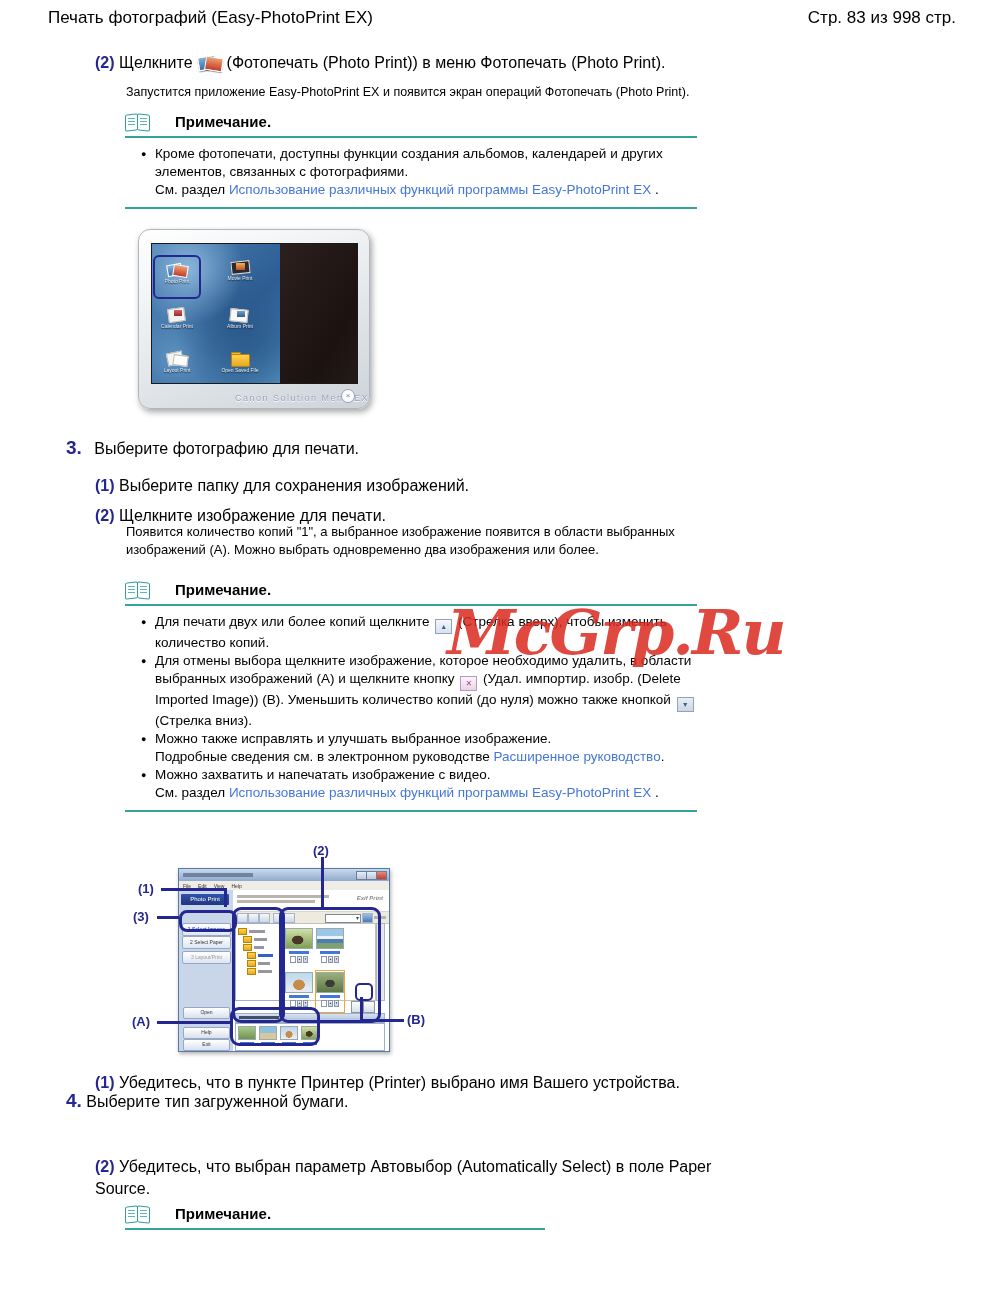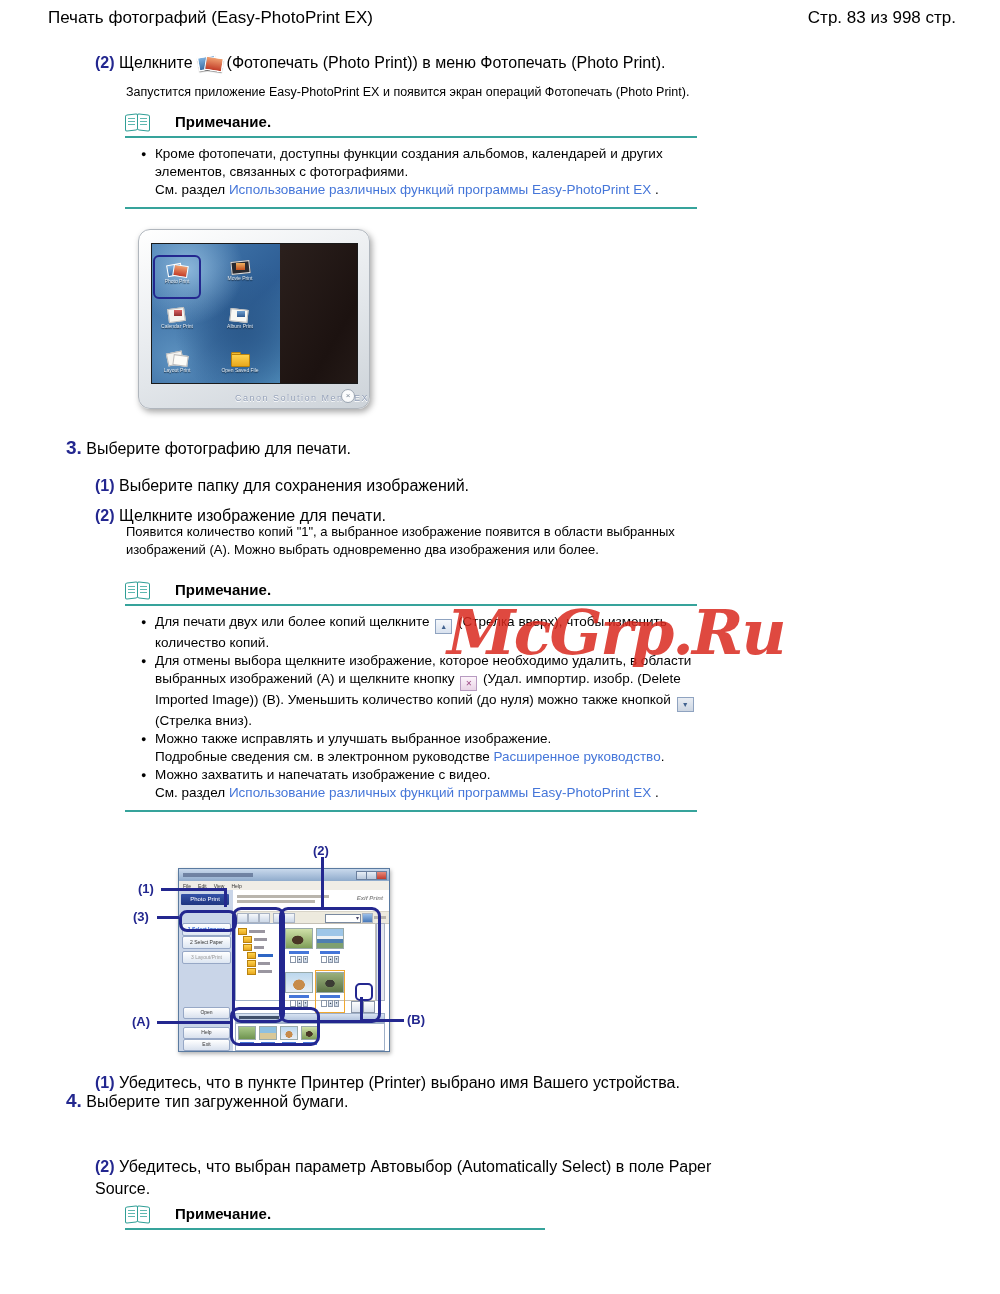--- a/index.html
+++ b/index.html
@@ -221,21 +221,21 @@
         
         
       </div>
     </div>
     <div class="sm-logo">Canon Solution Menu EX</div>
     <div class="sm-close">×</div>
   </div>
 
   <div class="abs" style="left:66px;top:437px">
     <span class="bignum">3.</span>
-    <span class="t16" style="">Выберите фотографию для печати.</span>
+    <span class="t16" style="margin-left:8px">Выберите фотографию для печати.</span>
   </div>
   <div class="abs t16" style="left:95px;top:475px">
     <span class="stepnum">(1)</span>
     <span>Выберите папку для сохранения изображений.</span>
   </div>
   <div class="abs t16" style="left:95px;top:505px">
     <span class="stepnum">(2)</span>
     <span>Щелкните изображение для печати.</span>
   </div>
   <div class="abs t13" style="left:126px;top:523px;width:575px">Появится количество копий "1", а выбранное изображение появится в области выбранных изображений (A). Можно выбрать одновременно два изображения или более.</div>

